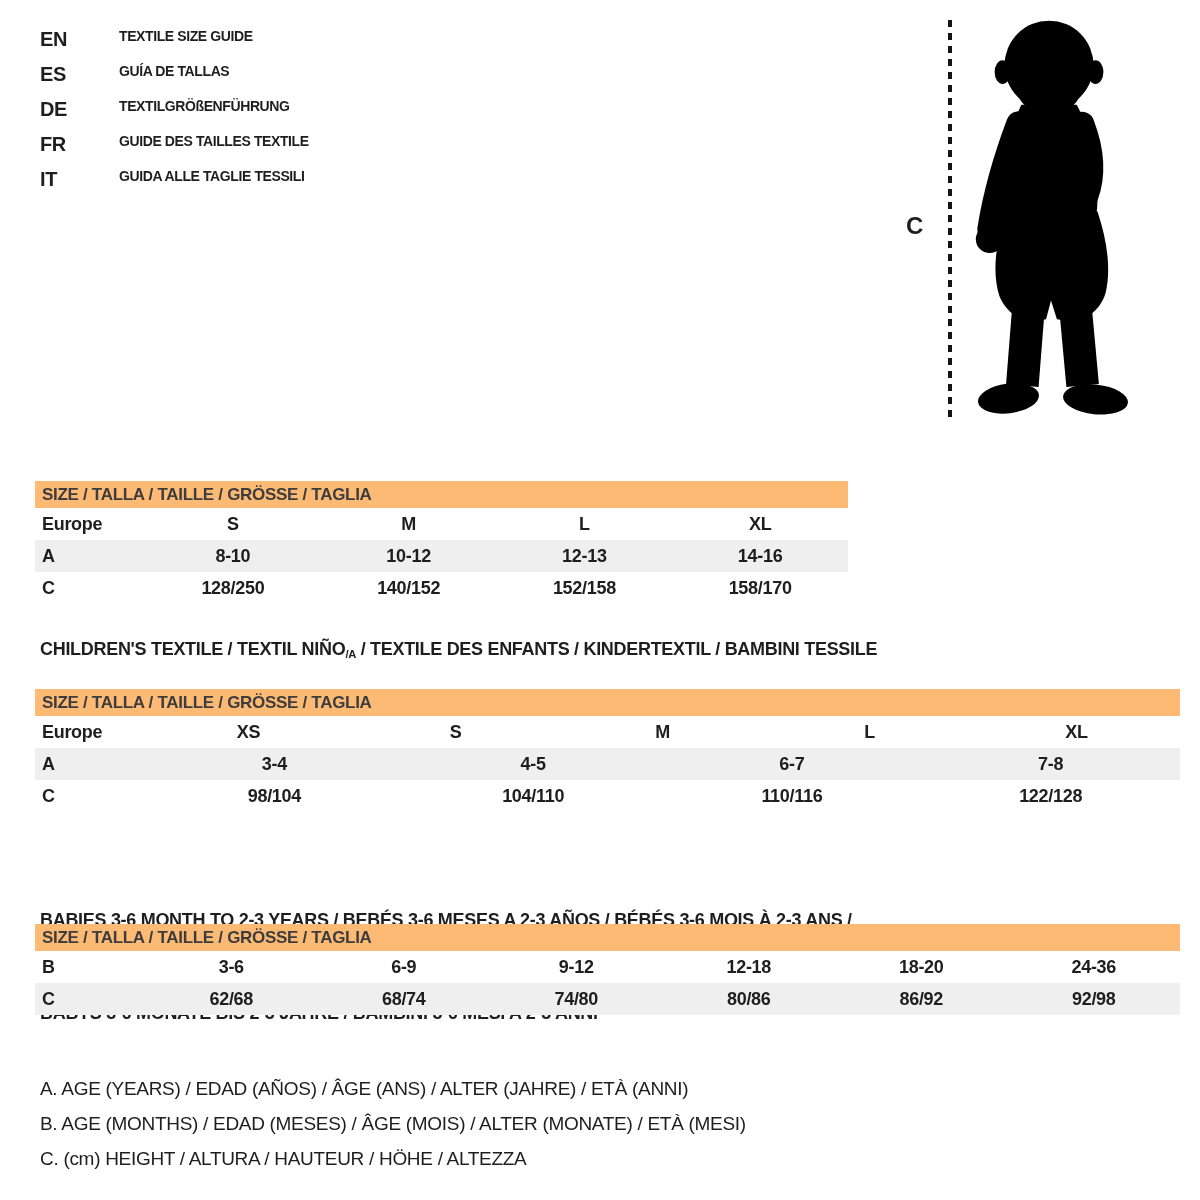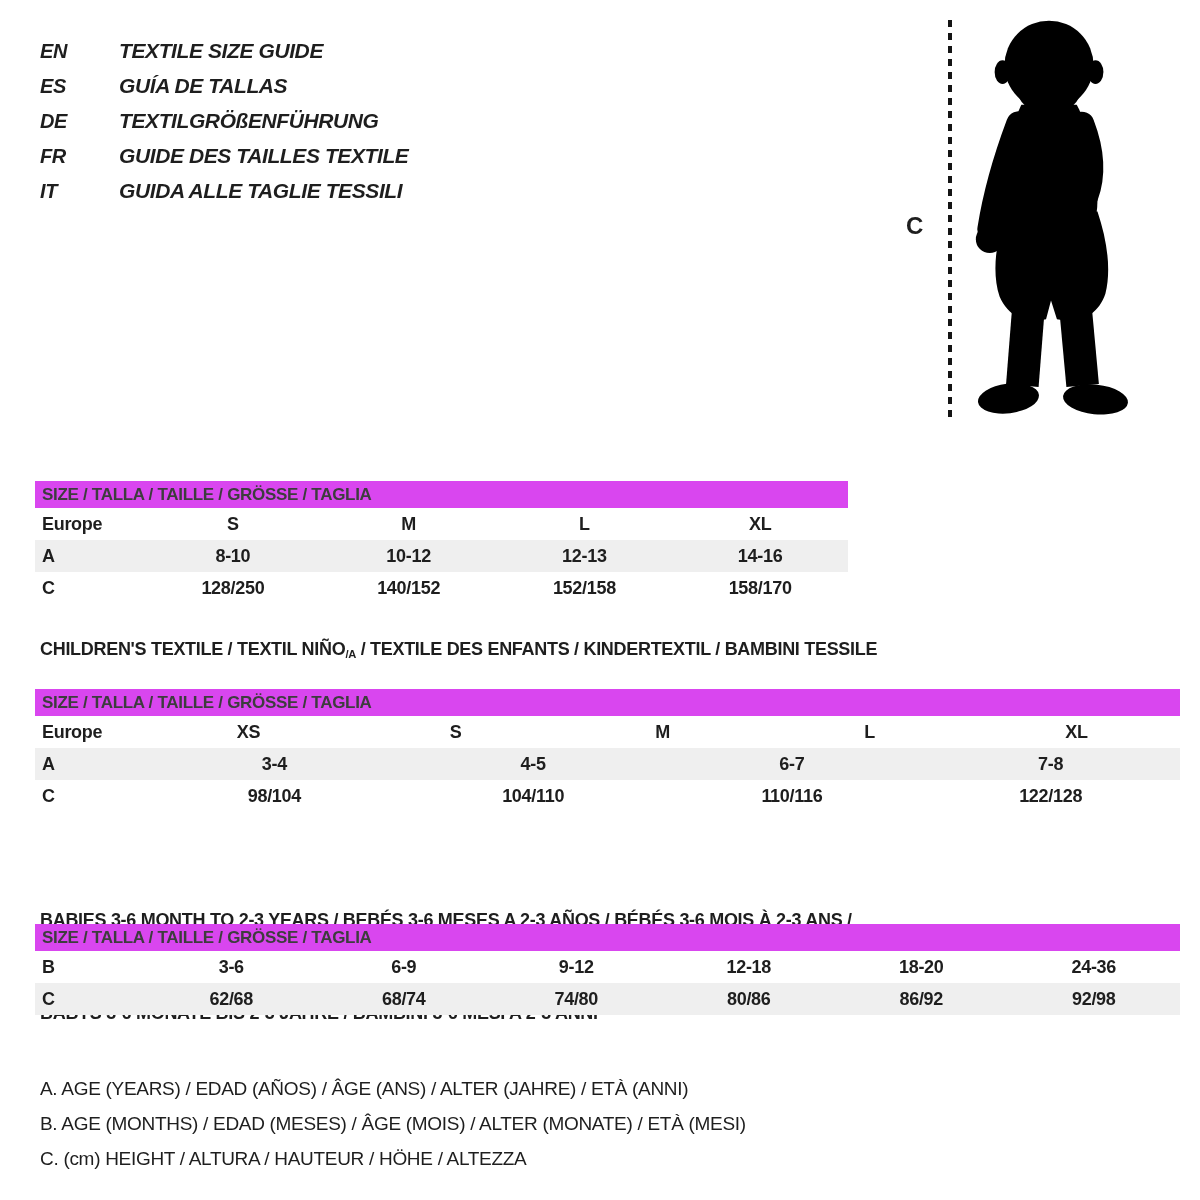--- a/index.html
+++ b/index.html
@@ -6,23 +6,23 @@
   body {
     width:1200px; height:1200px; background:#ffffff;
     font-family:"Liberation Sans", sans-serif;
     color:#1e1e1e;
     font-stretch: condensed;
   }
   .page { position:relative; width:1200px; height:1200px; overflow:hidden; background:#fff; }
 
   
   .langs { position:absolute; left:40px; top:28px; }
-  .lang-row { display:flex; height:35px; align-items:flex-end;font-style:italic; }
+  .lang-row { display:flex; height:35px; align-items:flex-start; }
   .lang-code { width:79px; font-weight:bold; font-size:20px; letter-spacing:-0.4px; }
-  .lang-title { font-weight:bold; font-size:21px; letter-spacing:-0.4px; white-space:pre; }
+  .lang-title { font-weight:bold; font-size:14px; letter-spacing:-0.4px; white-space:pre; }
 
   
   .dim-line {
     position:absolute; left:948px; top:20px; width:4px; height:398px;
     background: repeating-linear-gradient(to bottom, #141414 0px, #141414 7px, transparent 7px, transparent 13px);
   }
   .dim-label { position:absolute; left:906px; top:212px; font-weight:bold; font-size:24px; }
   .toddler { position:absolute; left:962px; top:14px; }
 
   
@@ -31,21 +31,21 @@
   .h-junior   { left:40px; top:431px; }
   .h-children { left:40px; top:639px; }
   .h-babies   { left:40px; top:843px; line-height:31px; }
 
   
   .table { position:absolute; font-weight:bold; }
   .t-junior   { left:35px; top:481px; width:813px; }
   .t-children { left:35px; top:689px; width:1145px; }
   .t-babies   { left:35px; top:924px; width:1145px; }
   .t-head {
-    height:27px; line-height:28px; background:#d946ef; color:#3d3d3d;
+    height:27px; line-height:28px; background:#fdba74; color:#3d3d3d;
     padding-left:7px; font-size:17px; letter-spacing:-0.3px;
   }
   .t-row { display:flex; height:32px; line-height:32px; font-size:18px; letter-spacing:-0.3px; }
   .t-row.shaded { background:#efefef; }
   .t-label { width:110px; padding-left:7px; box-sizing:border-box; }
   .t-cell { flex:1; text-align:center; }
 
   
   .notes { position:absolute; left:40px; top:1071px; }
   .note-line { height:35px; line-height:35px; font-weight:normal; font-size:19px; letter-spacing:-0.3px; white-space:pre; }

